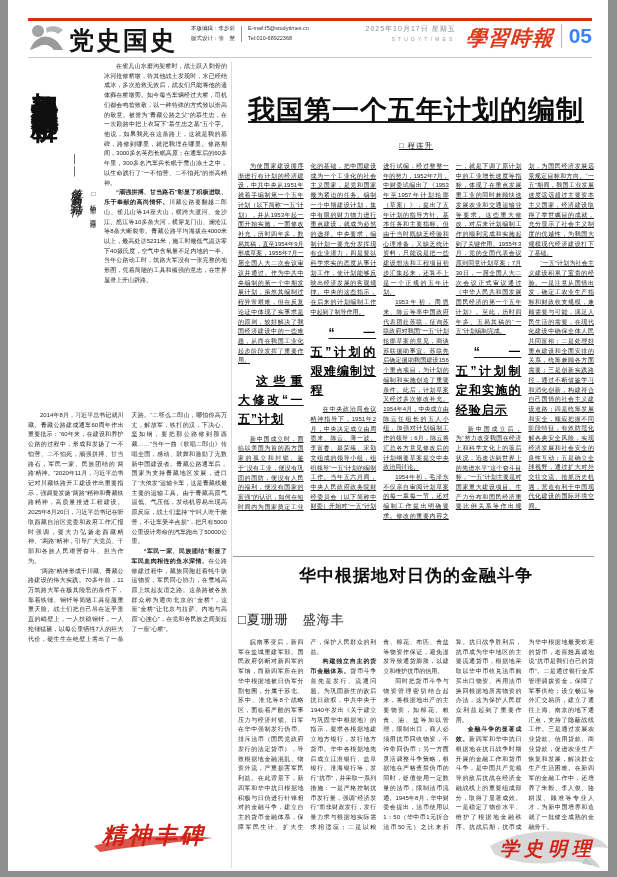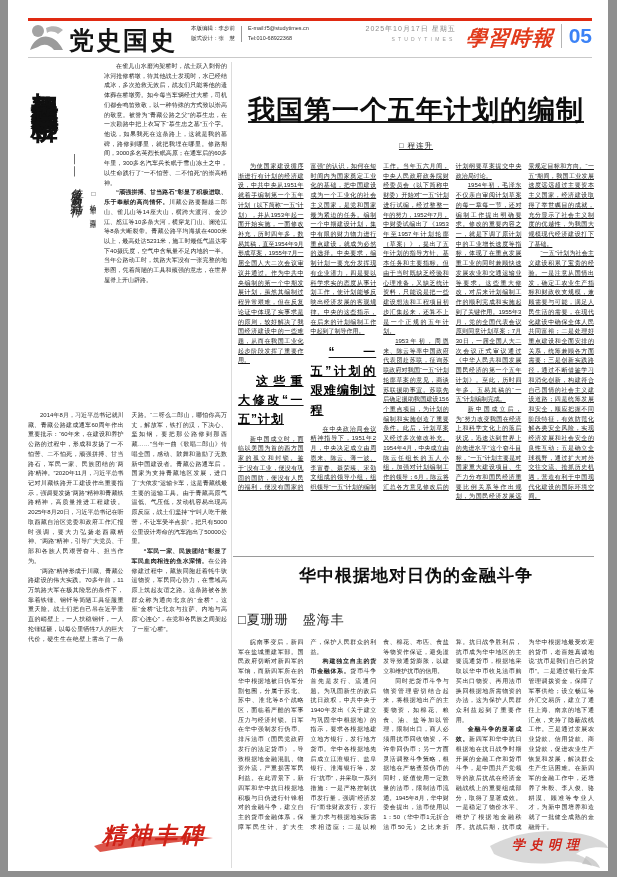--- a/index.html
+++ b/index.html
@@ -72,21 +72,21 @@
   #bottom-article { position:absolute; left:238px; top:560px; width:356px; height:308px; }
   #bottom-title { text-align:center; font-size:17px; font-weight:900; letter-spacing:1px;
                   color:#0d0d0d; margin-top:4px; white-space:nowrap; }
   #bottom-author { text-align:left; font-size:13px; color:#222; margin-top:24px; letter-spacing:1px; }
   #bottom-body { margin-top:9px; height:253px; column-count:5; column-gap:7px; overflow:hidden; }
 
   #stamp-history { position:absolute; left:486px; top:826px; width:124px; height:46px; }
   #stamp-history svg { position:absolute; left:0; top:0; }
   #stamp-history .stamp-text { position:absolute; left:0; top:10px; width:124px; text-align:center;
                  font-family:"Liberation Serif", serif; font-weight:900; font-style:italic;
-                 font-size:13px; color:#d02418; letter-spacing:5px; white-space:nowrap; }
+                 font-size:19px; color:#d02418; letter-spacing:5px; white-space:nowrap; }
 </style>
 </head>
 <body>
 
 <div id="page">
   <div class="edge" id="edge-left"></div>
   <div class="edge" id="edge-right"></div>
   <div class="edge" id="edge-bottom"></div>
 
   <div id="top-red-rule"></div>
@@ -147,20 +147,21 @@
     <div id="main-title">我国第一个五年计划的编制</div>
     <div id="main-author">□ 程连升</div>
     <div id="main-body" class="bodytext">
         <div class="para p">为使国家建设循序渐进行有计划的经济建设，中共中央从1951年就着手编制第一个五年计划（以下简称“一五”计划），并从1953年起一面开始实施，一面修改补充，历时四年多，数易其稿，直至1954年9月形成草案，1955年7月一届全国人大二次会议审议并通过。作为中共中央编制的第一个中期发展计划，虽然其编制过程异常艰难，但在反复论证中体现了实事求是的原则，较好解决了我国经济建设中的一些难题，从而在我国工业化起步阶段发挥了重要作用。</div>
         <div class="para h">这些重大修改“一五”计划</div>
         <div class="para p">新中国成立时，面临以美国为首的西方国家的孤立和封锁。鉴于“没有工业，便没有巩固的国防，便没有人民的福利，便没有国家的富强”的认识，如何在短时间内为国家奠定工业化的基础，把中国建设成为一个工业化的社会主义国家，是党和国家最为紧迫的任务。编制一个中期建设计划，集中有限的财力物力进行重点建设，就成为必然的选择。中央要求，编制计划一要充分发挥现有企业潜力，四是要以科学求实的态度从事计划工作，使计划能够反映出经济发展的客观规律。中央的这些指示，在后来的计划编制工作中起到了制导作用。</div>
         <div class="para h">“一五”计划的艰难编制过程</div>
         <div class="para p">在中央政治局会议精神指导下，1951年2月，中央决定成立由周恩来、陈云、薄一波、李富春、聂荣臻、宋劭文组成的领导小组，组织领导“一五”计划的编制工作。当年五六月间，中央人民政府政务院财经委员会（以下简称中财委）开始对“一五”计划进行试编，经过整整一年的努力，1952年7月，中财委试编出了《1953年至1957年计划轮廓（草案）》，提出了五年计划的指导方针、基本任务和主要指标。但由于当时既缺乏经验和心理准备，又缺乏统计资料，只能说是把一些建设想法和工程项目初步汇集起来，还算不上是一个正规的五年计划。</div>
         <div class="para p">1953年初，周恩来、陈云等率中国政府代表团赴苏联，征询苏联政府对我国“一五”计划轮廓草案的意见，商谈苏联援助事宜。苏联先后确定援助我国建设156个重点项目，为计划的编制和实施创造了重要条件。此后，计划草案又经过多次修改补充。1954年4月，中央成立由陈云任组长的五人小组，加强对计划编制工作的领导；6月，陈云将汇总各方意见修改后的计划纲要草案提交中央政治局讨论。</div>
         <div class="para p">1954年初，毛泽东不仅亲自审阅计划草案的每一章每一节，还对编制工作提出明确要求。修改的重要内容之一，就是下调了原计划中的工业增长速度等指标，体现了在重点发展重工业的同时兼顾快速发展农业和交通运输业等要求。这些重大修改，对后来计划编制工作的顺利完成和实施起到了关键作用。1955年3月，党的全国代表会议原则同意计划草案；7月30日，一届全国人大二次会议正式审议通过《中华人民共和国发展国民经济的第一个五年计划》。至此，历时四年多、五易其稿的“一五”计划编制完成。</div>
+        <div class="para h">“一五”计划制定和实施的经验启示</div>
         <div class="para p">新中国成立后，为“努力改变我国在经济上和科学文化上的落后状况，迅速达到世界上的先进水平”这个奋斗目标，“一五”计划主要是对国家重大建设项目、生产力分布和国民经济重要比例关系等作出规划，为国民经济发展远景规定目标和方向。“一五”期间，我国工业发展速度远远超过主要资本主义国家，经济建设取得了举世瞩目的成就，充分显示了社会主义制度的优越性，为我国大规模现代经济建设打下了基础。</div>
         <div class="para p">“一五”计划为社会主义建设积累了宝贵的经验。一是注意从国情出发，确定工农业生产指标和财政收支规模，兼顾需要与可能，满足人民生活的需要，在现代化建设中确保全体人民共同富裕；二是处理好重点建设和全面安排的关系，统筹兼顾各方面需要；三是创新实践路径，通过不断借鉴学习和消化创新，构建符合自己国情的社会主义建设道路；四是统筹发展和安全，顺应把握不同阶段特征，有效防范化解各类安全风险，实现经济发展和社会安全的良性互动；五是确立全球视野，通过扩大对外交往交流、抢抓历史机遇，营造有利于中国现代化建设的国际环境空间。</div>
       </div>
   </div>
 
   <div id="article-divider"></div>
 
   <div id="bottom-article">
     <div id="bottom-title">华中根据地对日伪的金融斗争</div>
     <div id="bottom-author">□夏珊珊　盛海丰</div>

